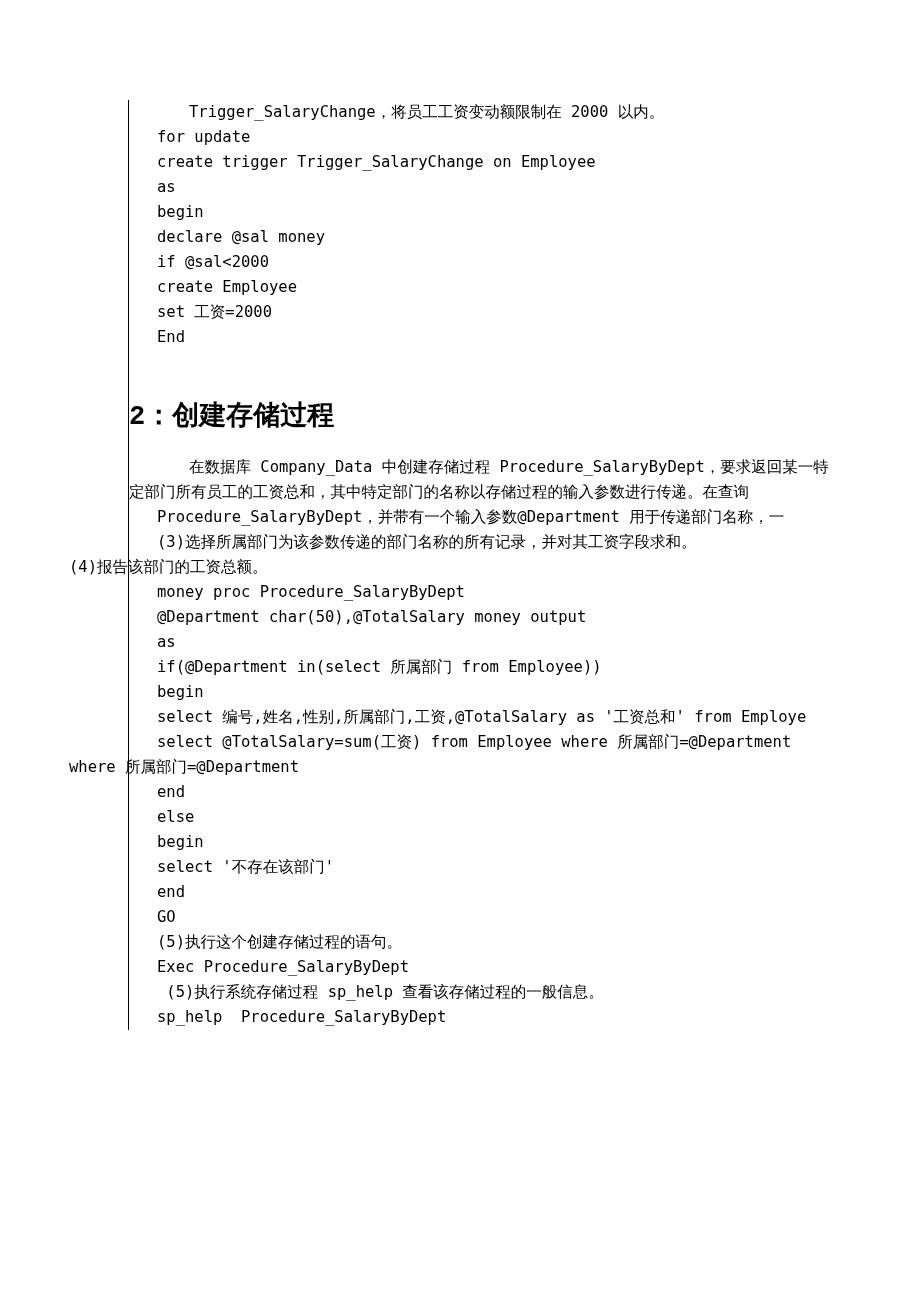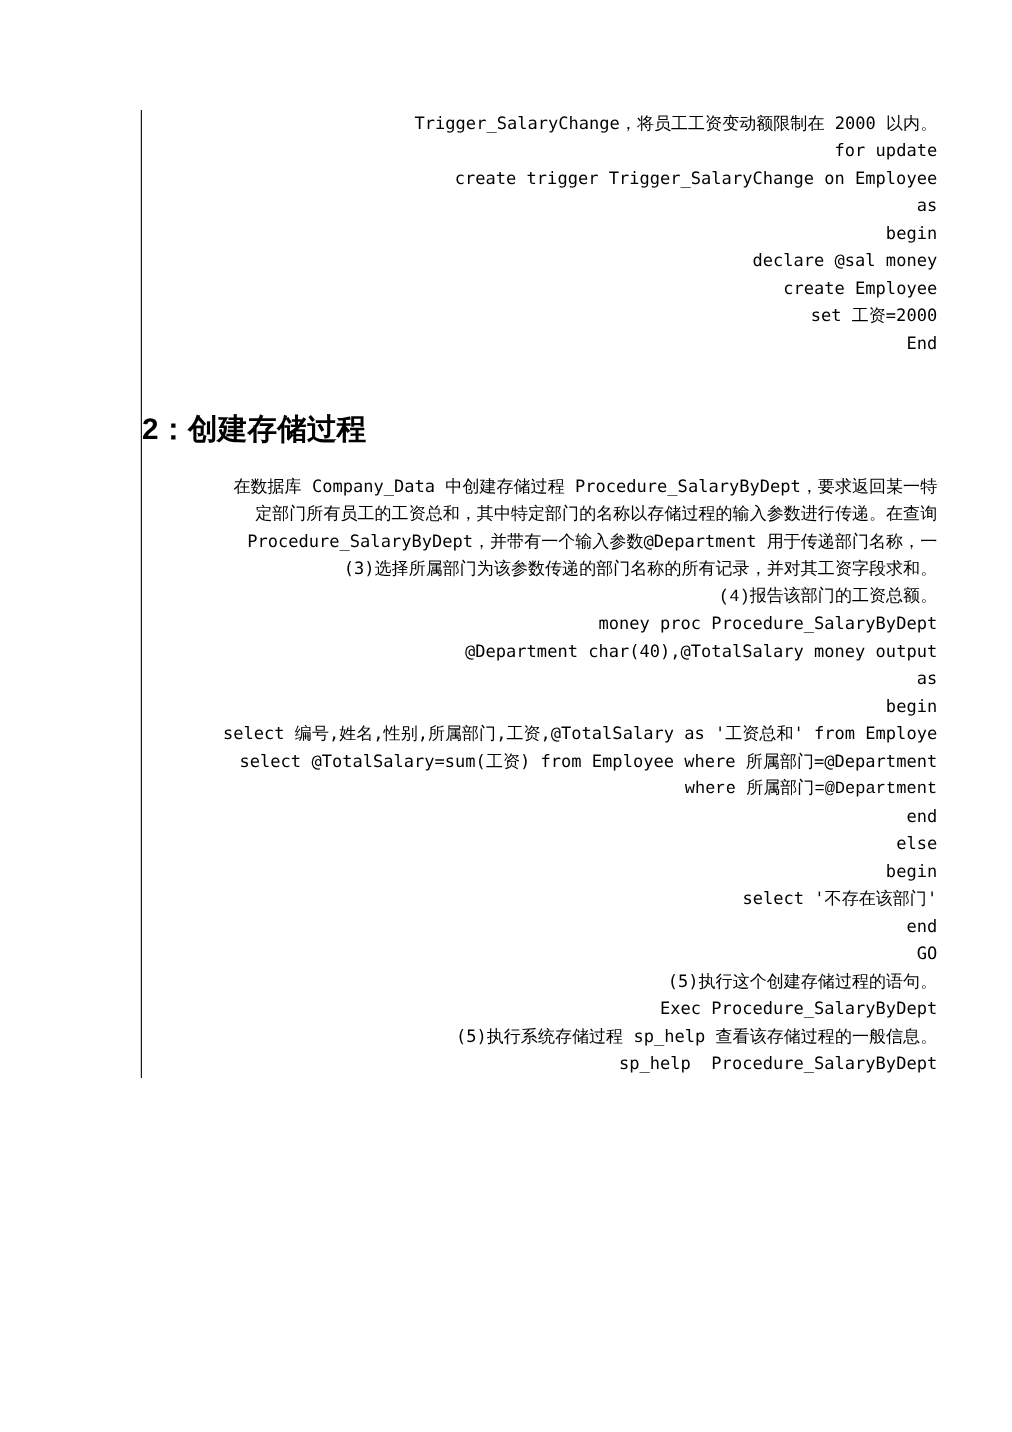--- a/index.html
+++ b/index.html
@@ -18,69 +18,69 @@
     border-left: 1.5px solid #000;
     padding-left: 0;
   }
   .line {
     font-size: 15.5px;
     line-height: 25px;
     padding-left: 28px;
     color: #000;
     white-space: pre-wrap;
     font-family: "SimSun", "宋体", monospace;
-    text-align: right;
   }
   .indent2 {
     padding-left: 60px;
   }
   .heading {
     font-size: 27px;
     font-weight: bold;
     padding: 22px 0 22px 0;
     margin: 0;
-    font-family: Liberation Sans, sans-serif;
+    font-family: Liberation Mono, monospace;
   }
   .flush {
     margin-left: -60px;
     padding-left: 0;
-    font-family: Liberation Mono, monospace;
   }
   .blank {
     height: 25px;
   }
 </style>
 </head>
 <body>
 
 <div class="page">
   <div class="content">
 
     <div class="line indent2">Trigger_SalaryChange，将员工工资变动额限制在 2000 以内。</div>
     <div class="line">for update</div>
     <div class="line">create trigger Trigger_SalaryChange on Employee</div>
     <div class="line">as</div>
     <div class="line">begin</div>
     <div class="line">declare @sal money</div>
+    <div class="line">if @sal&lt;2000</div>
     <div class="line">create Employee</div>
     <div class="line">set 工资=2000</div>
     <div class="line">End</div>
 
     <div class="blank"></div>
 
     <h2 class="heading">2：创建存储过程</h2>
 
     <div class="line indent2">在数据库 Company_Data 中创建存储过程 Procedure_SalaryByDept，要求返回某一特</div>
     <div class="line" style="padding-left:0">定部门所有员工的工资总和，其中特定部门的名称以存储过程的输入参数进行传递。在查询</div>
     <div class="line">Procedure_SalaryByDept，并带有一个输入参数@Department 用于传递部门名称，一</div>
     <div class="line">(3)选择所属部门为该参数传递的部门名称的所有记录，并对其工资字段求和。</div>
     <div class="line flush">(4)报告该部门的工资总额。</div>
     <div class="line">money proc Procedure_SalaryByDept</div>
-    <div class="line">@Department char(40),@TotalSalary money output</div>
+    <div class="line">@Department char(50),@TotalSalary money output</div>
     <div class="line">as</div>
+    <div class="line">if(@Department in(select 所属部门 from Employee))</div>
     <div class="line">begin</div>
     <div class="line">select 编号,姓名,性别,所属部门,工资,@TotalSalary as '工资总和' from Employe</div>
     <div class="line">select @TotalSalary=sum(工资) from Employee where 所属部门=@Department</div>
     <div class="line flush">where 所属部门=@Department</div>
     <div class="line">end</div>
     <div class="line">else</div>
     <div class="line">begin</div>
     <div class="line">select '不存在该部门'</div>
     <div class="line">end</div>
     <div class="line">GO</div>

